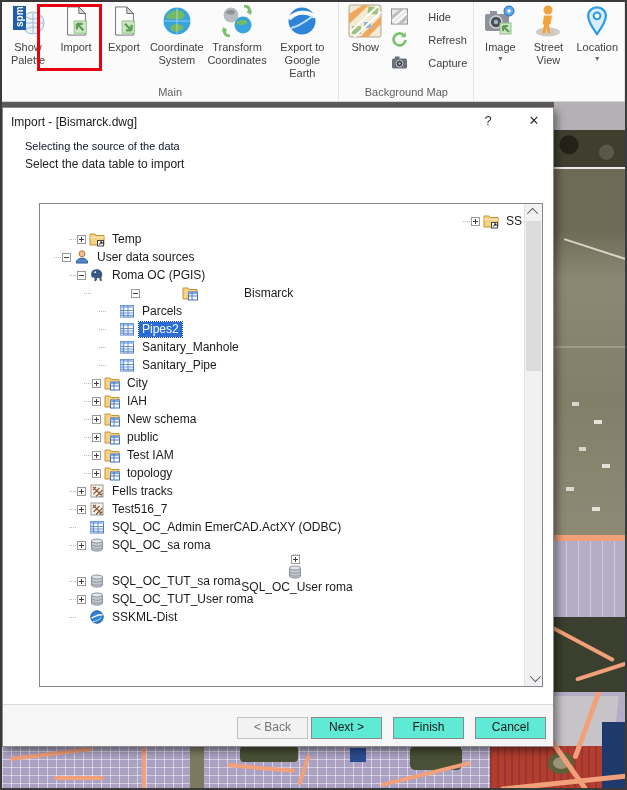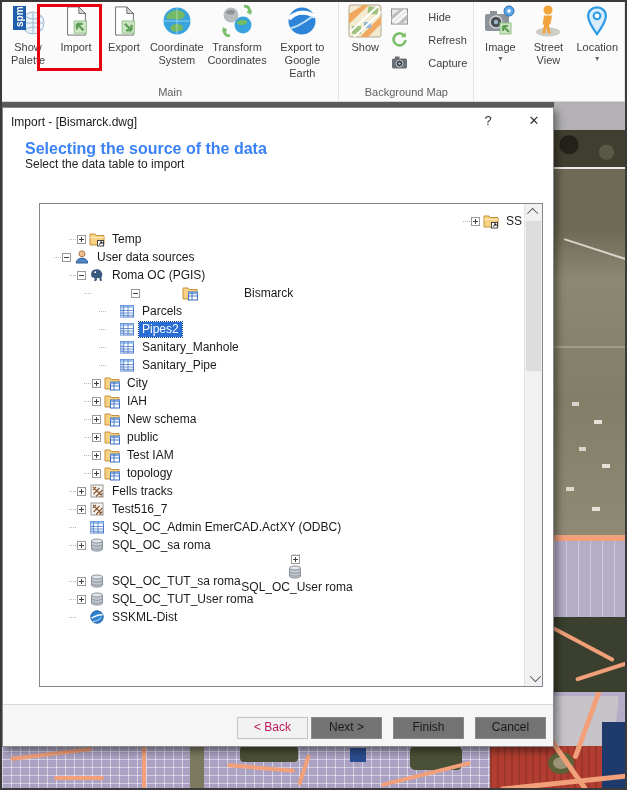--- a/index.html
+++ b/index.html
@@ -31,21 +31,21 @@
   .corner{left:488px;top:590px;width:139px;height:100px;overflow:hidden;}
   .oroad{background:#f2a07a;border-radius:3px;}
   
   .dialog{position:absolute;left:0;top:105px;width:552px;height:640px;background:#fff;
           border:1px solid #8a8a8a;box-sizing:border-box;box-shadow:3px 4px 8px rgba(0,0,0,.45);z-index:6;}
   .dlg-title{position:absolute;left:8px;top:7px;font-size:12px;color:#1a1a1a;}
   .dlg-help{position:absolute;left:476px;top:4px;width:18px;height:18px;font-size:13px;color:#333;
             text-align:center;line-height:18px;cursor:default;}
   .dlg-close{position:absolute;left:518px;top:4px;width:26px;height:18px;font-size:13px;color:#333;
              text-align:center;line-height:18px;cursor:default;}
-  .dlg-heading{position:absolute;left:22px;top:32px;font-size:16px;font-weight:bold;color:#3b82f6;}
+  .dlg-heading{position:absolute;left:22px;top:32px;font-size:11px;font-weight:normal;color:#0f172a;}
   .dlg-sub{position:absolute;left:22px;top:49px;font-size:12px;color:#222;}
   .treebox{position:absolute;left:36px;top:95px;width:504px;height:484px;background:#fff;
            border:1px solid #828790;box-sizing:border-box;overflow:hidden;}
   .tree{position:absolute;left:0;top:0;right:17px;bottom:0;padding-top:8px;}
   .trow{display:flex;align-items:center;height:18px;font-size:12px;color:#1a1a1a;white-space:nowrap;}
   .stub{width:7px;height:0;border-top:1px dotted #b8b8b8;margin-right:1px;flex:none;}
   .expander{width:9px;height:9px;box-sizing:border-box;border:1px solid #9a9a9a;background:#fff;
             position:relative;flex:none;margin-right:3px;}
   .expander.none{border:none;background:transparent;}
   .expander i{position:absolute;background:#3f3f3f;}
@@ -54,23 +54,23 @@
   .ticon{width:16px;height:16px;flex:none;margin-right:4px;display:flex;align-items:center;justify-content:center;}
   .tlabel{padding:0 3px;line-height:15px;}
   .tlabel.sel{background:#2a6dd5;color:#fff;outline:1px dotted #0d3e8f;}
   .vsb{position:absolute;right:0;top:0;width:17px;bottom:0;background:#f1f1f1;border-left:1px solid #e3e3e3;}
   .vsb .arr{position:absolute;left:0;width:17px;height:16px;display:flex;align-items:center;justify-content:center;}
   .chev{width:7px;height:7px;border-left:1.5px solid #5a5a5a;border-top:1.5px solid #5a5a5a;}
   .chev.up{transform:rotate(45deg) translateY(2px);}
   .chev.down{transform:rotate(225deg) translateY(2px);}
   .vsb .thumb{position:absolute;left:1px;width:15px;top:17px;height:150px;background:#dcdcdc;}
   .btnstrip{position:absolute;left:0;right:0;top:596px;bottom:0;background:#f6f6f6;border-top:1px solid #d9d9d9;}
-  .wbtn{position:absolute;top:12px;width:71px;height:22px;box-sizing:border-box;background:#737373;
+  .wbtn{position:absolute;top:12px;width:71px;height:22px;box-sizing:border-box;background:#5eead4;
         border:1px solid #8a8a8a;font-size:12px;color:#1a1a1a;text-align:center;line-height:19px;cursor:default;}
-  .wbtn.disabled{color:#be185d;border-color:#c3c3c3;background:#f2f2f2;}
+  .wbtn.disabled{color:#737373;border-color:#c3c3c3;background:#f2f2f2;}
 </style>
 </head>
 <body>
 
 <div class="screen">
 
   <div class="map">
 
     <div class="mr">
       <div style="left:0;top:0;width:75px;height:28px;background:#b3b1b4;"></div>

